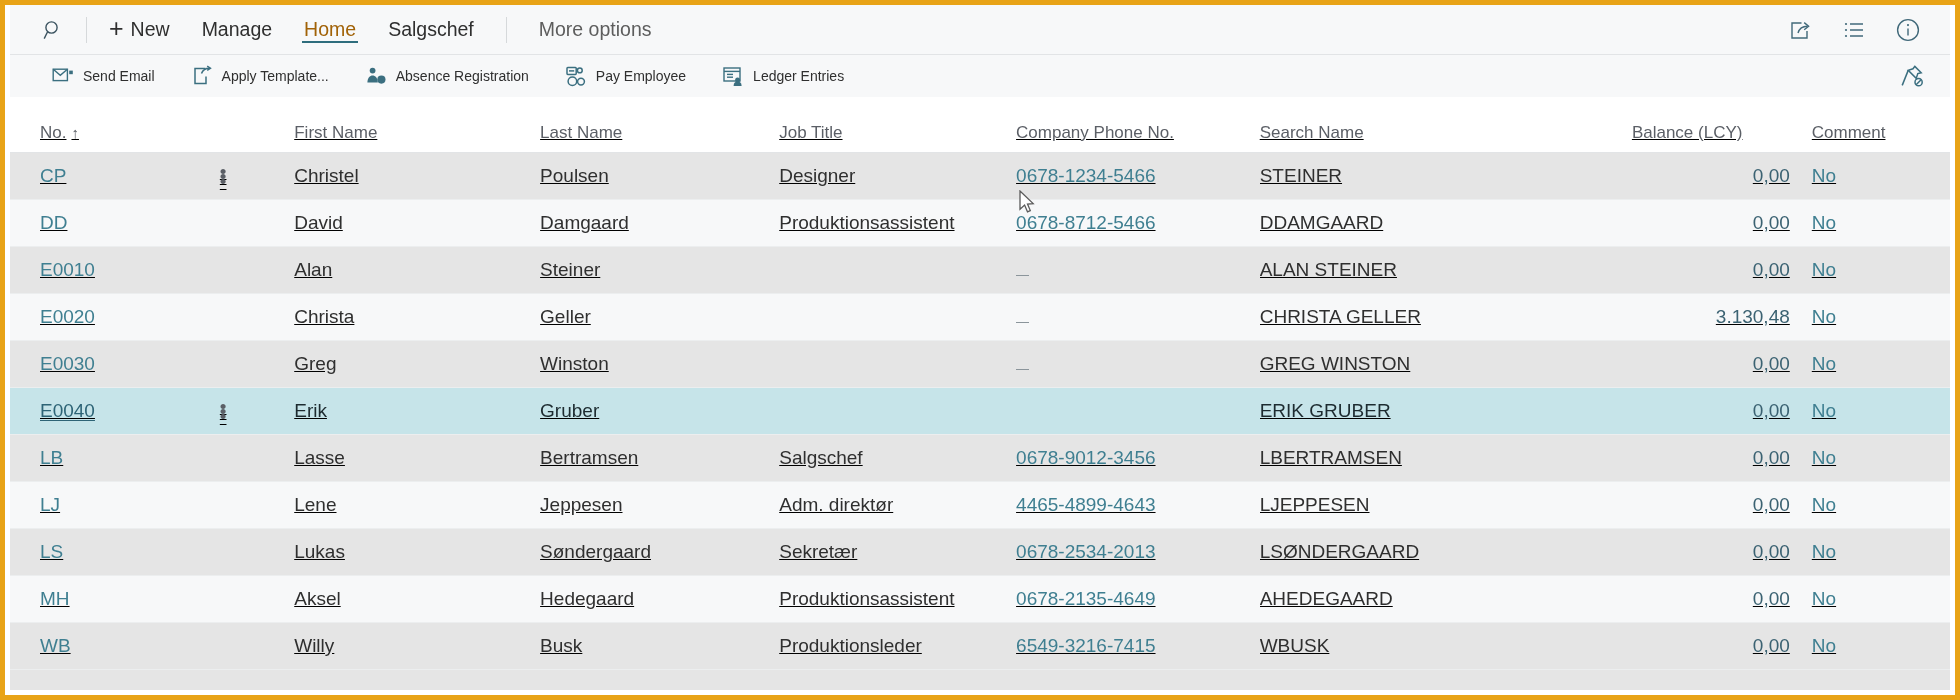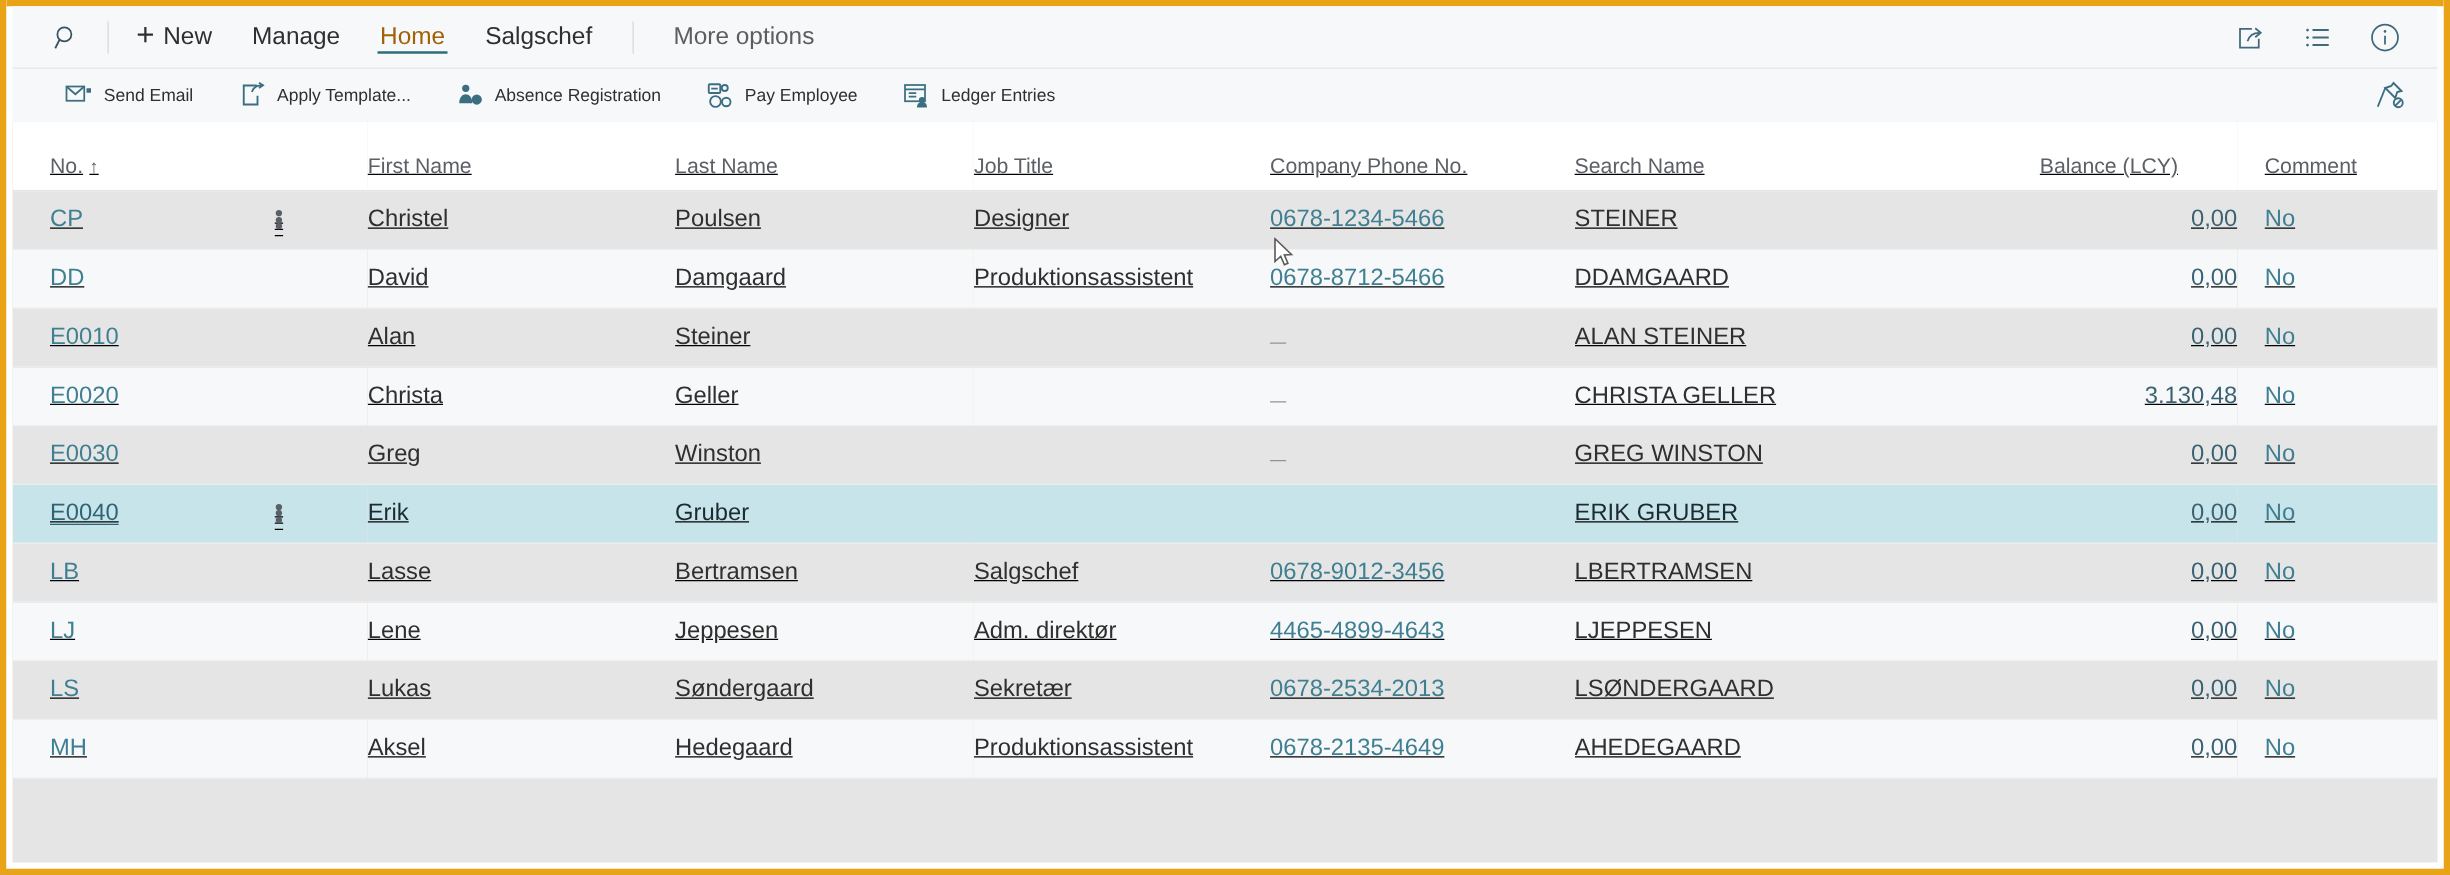--- a/index.html
+++ b/index.html
@@ -508,20 +508,31 @@
             <td class="c-no"><span class="link">MH</span></td>
             <td class="c-dots"></td>
             <td class="c-first"><span>Aksel</span></td>
             <td class="c-last"><span>Hedegaard</span></td>
             <td class="c-job"><span>Produktionsassistent</span></td>
             <td class="c-phone"><span class="link">0678-2135-4649</span></td>
             <td class="c-search"><span>AHEDEGAARD</span></td>
             <td class="c-balance"><span class="balance-val">0,00</span></td>
             <td class="c-comment"><span class="comment-val">No</span></td>
           </tr>
+          <tr>
+            <td class="c-no"><span class="link">WB</span></td>
+            <td class="c-dots"></td>
+            <td class="c-first"><span>Willy</span></td>
+            <td class="c-last"><span>Busk</span></td>
+            <td class="c-job"><span>Produktionsleder</span></td>
+            <td class="c-phone"><span class="link">6549-3216-7415</span></td>
+            <td class="c-search"><span>WBUSK</span></td>
+            <td class="c-balance"><span class="balance-val">0,00</span></td>
+            <td class="c-comment"><span class="comment-val">No</span></td>
+          </tr>
         </tbody>
     </table>
   </div>
 
   <div class="cursor">
     <svg width="18" height="26" viewBox="0 0 18 26">
       <path d="M1 1 L1 19.2 L5.6 15 L8.5 21.8 L11.3 20.6 L8.5 14 L14.2 13.6 Z" fill="#ffffff" stroke="#5a5a5a" stroke-width="1.3"></path>
     </svg>
   </div>
 </div>

